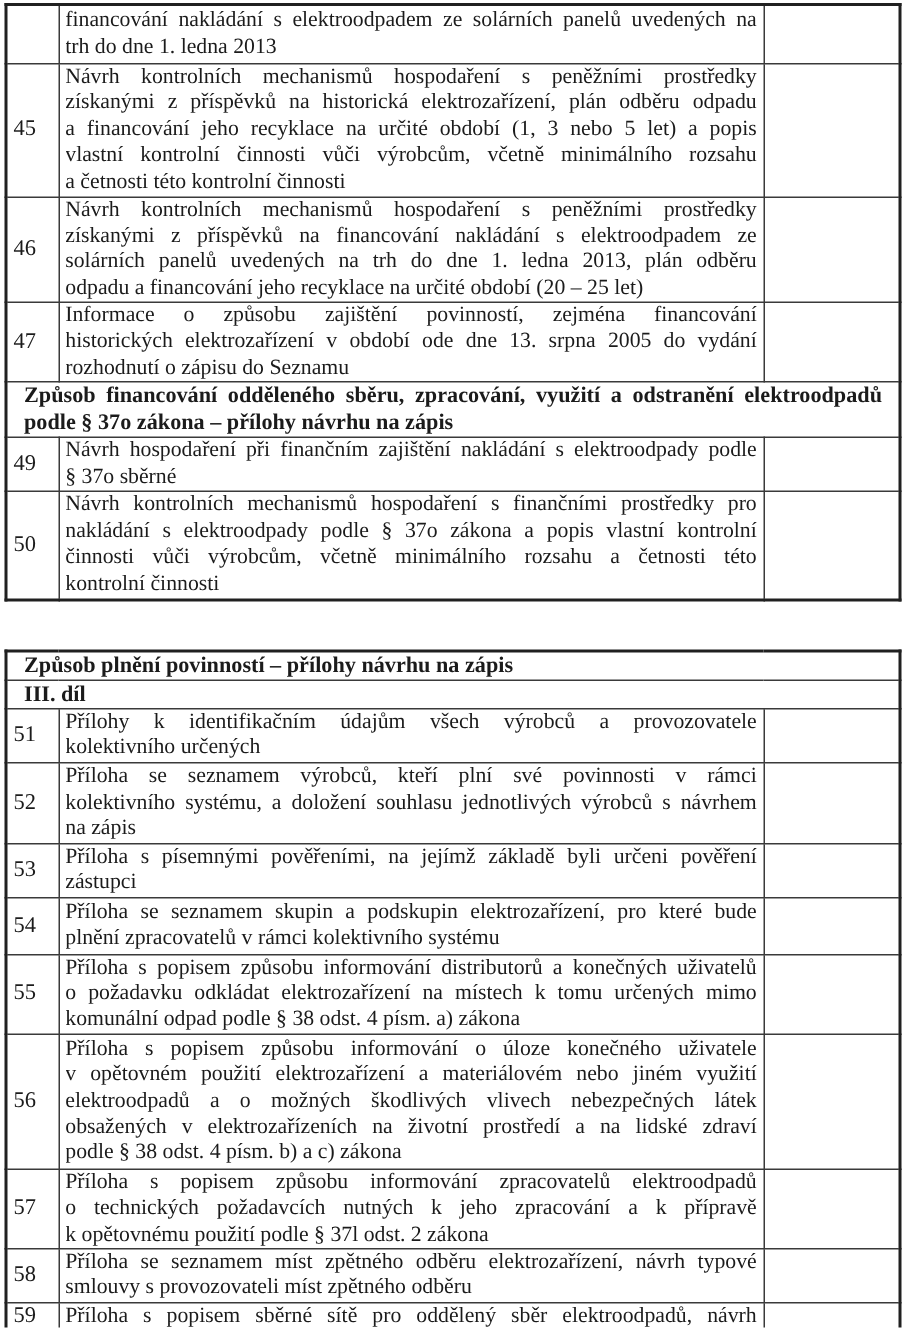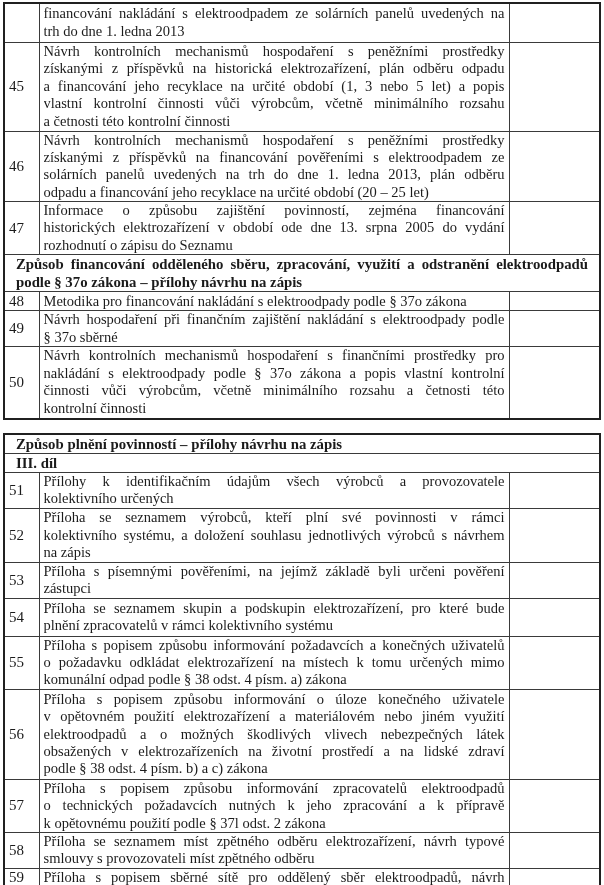--- a/index.html
+++ b/index.html
@@ -44,47 +44,40 @@
         <span class="ln">a financování jeho recyklace na určité období (1, 3 nebo 5 let) a popis</span>
         <span class="ln">vlastní kontrolní činnosti vůči výrobcům, včetně minimálního rozsahu</span>
         <span class="ln last">a četnosti této kontrolní činnosti</span>
       </td>
       <td></td>
     </tr>
     <tr style="height:70px">
       <td class="num">46</td>
       <td class="desc">
         <span class="ln">Návrh kontrolních mechanismů hospodaření s peněžními prostředky</span>
-        <span class="ln">získanými z příspěvků na financování pověřeními s elektroodpadem ze</span>
+        <span class="ln">získanými z příspěvků na financování nakládání s elektroodpadem ze</span>
         <span class="ln">solárních panelů uvedených na trh do dne 1. ledna 2013, plán odběru</span>
         <span class="ln last">odpadu a financování jeho recyklace na určité období (20 – 25 let)</span>
       </td>
       <td></td>
     </tr>
     <tr style="height:52px">
       <td class="num">47</td>
       <td class="desc">
         <span class="ln">Informace o způsobu zajištění povinností, zejména financování</span>
         <span class="ln">historických elektrozařízení v období ode dne 13. srpna 2005 do vydání</span>
         <span class="ln last">rozhodnutí o zápisu do Seznamu</span>
       </td>
       <td></td>
     </tr>
     <tr style="height:37px">
       <td colspan="3" class="hdr">
         <span class="ln">Způsob financování odděleného sběru, zpracování, využití a odstranění elektroodpadů</span>
         <span class="ln last">podle § 37o zákona – přílohy návrhu na zápis</span>
       </td>
-    </tr>
-    <tr style="height:19px">
-      <td class="num">48</td>
-      <td class="desc">
-        <span class="ln last">Metodika pro financování nakládání s elektroodpady podle § 37o zákona</span>
-      </td>
-      <td></td>
     </tr>
     <tr style="height:34px">
       <td class="num">49</td>
       <td class="desc">
         <span class="ln">Návrh hospodaření při finančním zajištění nakládání s elektroodpady podle</span>
         <span class="ln last">§ 37o sběrné</span>
       </td>
       <td></td>
     </tr>
     <tr style="height:72px">
@@ -146,21 +139,21 @@
       <td class="num">54</td>
       <td class="desc">
         <span class="ln">Příloha se seznamem skupin a podskupin elektrozařízení, pro které bude</span>
         <span class="ln last">plnění zpracovatelů v rámci kolektivního systému</span>
       </td>
       <td></td>
     </tr>
     <tr style="height:53px">
       <td class="num">55</td>
       <td class="desc">
-        <span class="ln">Příloha s popisem způsobu informování požadavcích a konečných uživatelů</span>
+        <span class="ln">Příloha s popisem způsobu informování distributorů a konečných uživatelů</span>
         <span class="ln">o požadavku odkládat elektrozařízení na místech k tomu určených mimo</span>
         <span class="ln last">komunální odpad podle § 38 odst. 4 písm. a) zákona</span>
       </td>
       <td></td>
     </tr>
     <tr style="height:90px">
       <td class="num">56</td>
       <td class="desc">
         <span class="ln">Příloha s popisem způsobu informování o úloze konečného uživatele</span>
         <span class="ln">v opětovném použití elektrozařízení a materiálovém nebo jiném využití</span>

